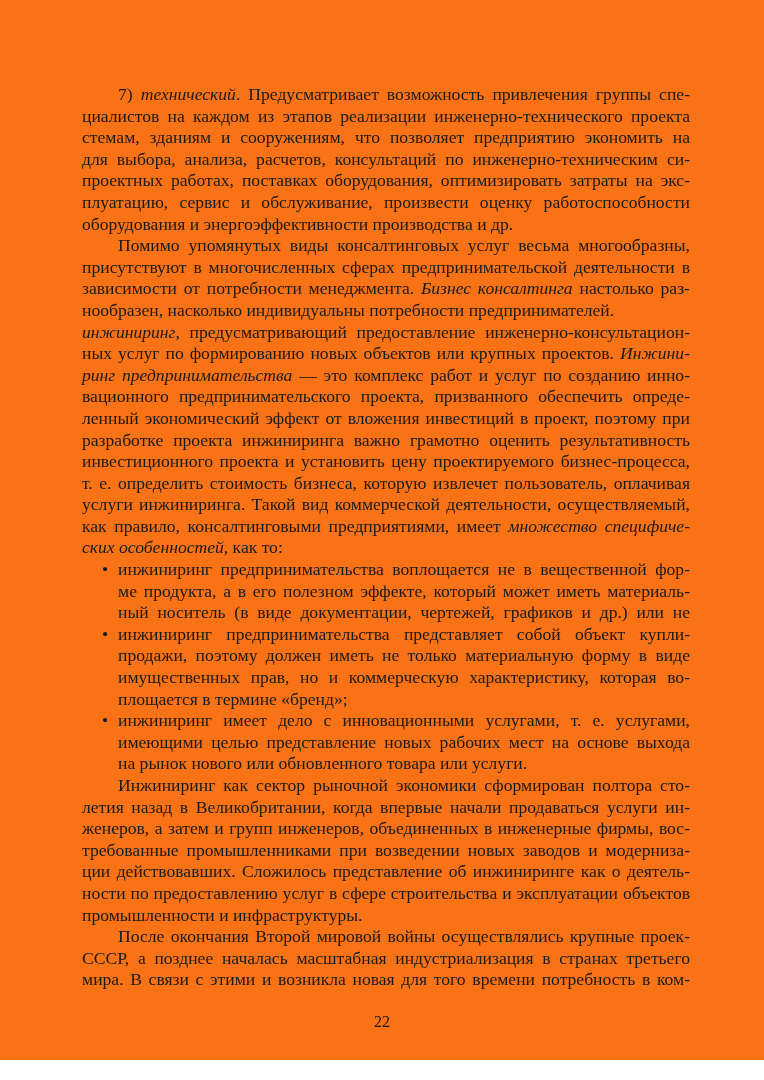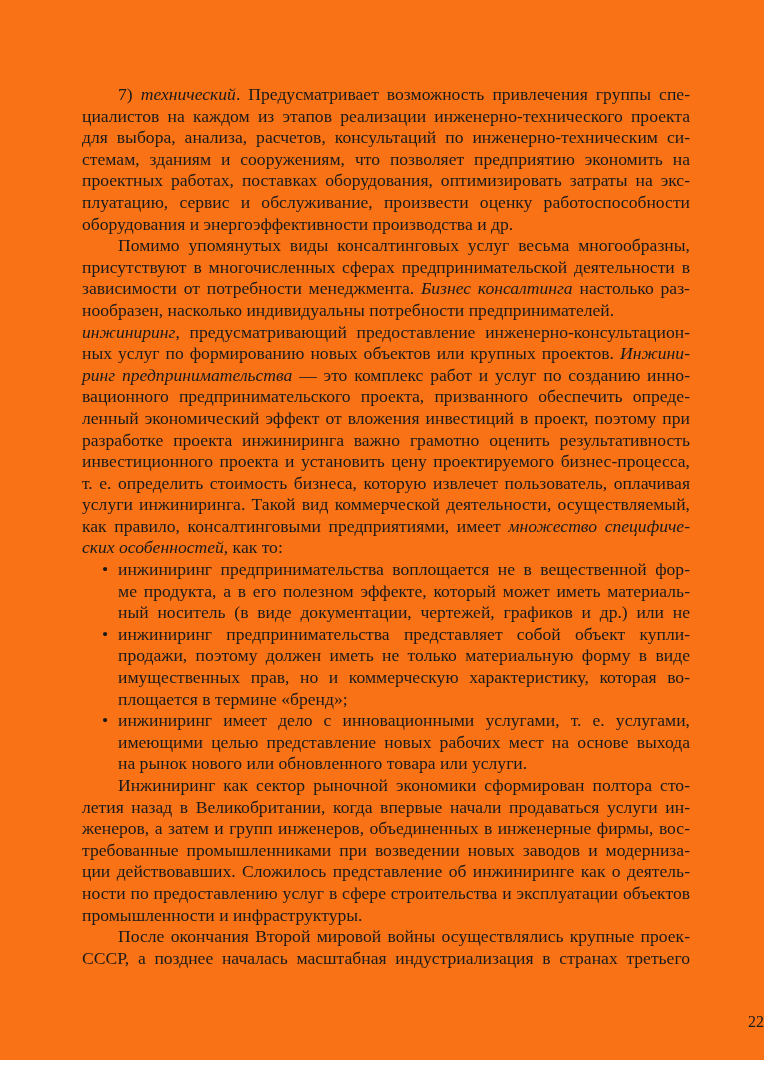--- a/index.html
+++ b/index.html
@@ -18,34 +18,34 @@
     text-align: justify; text-align-last: justify;
   }
   .line.last { text-align-last: left; }
   .line.indent { padding-left: 36px; }
   .line.bul { padding-left: 36px; position: relative; }
   .bullet {
     position: absolute; left: 20px; top: 0; width: 10px; text-align: center;
   }
   .it { font-style: italic; }
   .pagenum {
-    position: absolute; left: 0; width: 764px; top: 1013px; text-align: right;
+    position: absolute; left: 0; width: 764px; top: 1013px; text-align: center;
     font-family: "Liberation Serif", "DejaVu Serif", serif;
     font-size: 16px; color: #1a1a1a;
   }
 </style>
 </head>
 <body>
 
 <div class="page">
   <div class="content" id="content">
       <span class="line indent"><span>7) </span><span class="it">технический</span><span>. Предусматривает возможность привлечения группы спе-</span></span>
       <span class="line"><span>циалистов на каждом из этапов реализации инженерно-технического проекта</span></span>
+      <span class="line"><span>стемам, зданиям и сооружениям, что позволяет предприятию экономить на</span></span>
       <span class="line"><span>для выбора, анализа, расчетов, консультаций по инженерно-техническим си-</span></span>
-      <span class="line"><span>стемам, зданиям и сооружениям, что позволяет предприятию экономить на</span></span>
       <span class="line"><span>проектных работах, поставках оборудования, оптимизировать затраты на экс-</span></span>
       <span class="line"><span>плуатацию, сервис и обслуживание, произвести оценку работоспособности</span></span>
       <span class="line last"><span>оборудования и энергоэффективности производства и др.</span></span>
       <span class="line indent"><span>Помимо упомянутых виды консалтинговых услуг весьма многообразны,</span></span>
       <span class="line"><span>присутствуют в многочисленных сферах предпринимательской деятельности в</span></span>
       <span class="line"><span>зависимости от потребности менеджмента. </span><span class="it">Бизнес консалтинга</span><span> настолько раз-</span></span>
       <span class="line last"><span>нообразен, насколько индивидуальны потребности предпринимателей.</span></span>
       <span class="line"><span class="it">инжиниринг</span><span>, предусматривающий предоставление инженерно-консультацион-</span></span>
       <span class="line"><span>ных услуг по формированию новых объектов или крупных проектов. </span><span class="it">Инжини-</span></span>
       <span class="line"><span class="it">ринг предпринимательства</span><span> — это комплекс работ и услуг по созданию инно-</span></span>
@@ -69,15 +69,16 @@
       <span class="line bul last"><span>на рынок нового или обновленного товара или услуги.</span></span>
       <span class="line indent"><span>Инжиниринг как сектор рыночной экономики сформирован полтора сто-</span></span>
       <span class="line"><span>летия назад в Великобритании, когда впервые начали продаваться услуги ин-</span></span>
       <span class="line"><span>женеров, а затем и групп инженеров, объединенных в инженерные фирмы, вос-</span></span>
       <span class="line"><span>требованные промышленниками при возведении новых заводов и модерниза-</span></span>
       <span class="line"><span>ции действовавших. Сложилось представление об инжиниринге как о деятель-</span></span>
       <span class="line"><span>ности по предоставлению услуг в сфере строительства и эксплуатации объектов</span></span>
       <span class="line last"><span>промышленности и инфраструктуры.</span></span>
       <span class="line indent"><span>После окончания Второй мировой войны осуществлялись крупные проек-</span></span>
       <span class="line"><span>СССР, а позднее началась масштабная индустриализация в странах третьего</span></span>
+      <span class="line"><span>мира. В связи с этими и возникла новая для того времени потребность в ком-</span></span>
     </div>
   <div class="pagenum">22</div>
 </div>
 
 </body></html>

